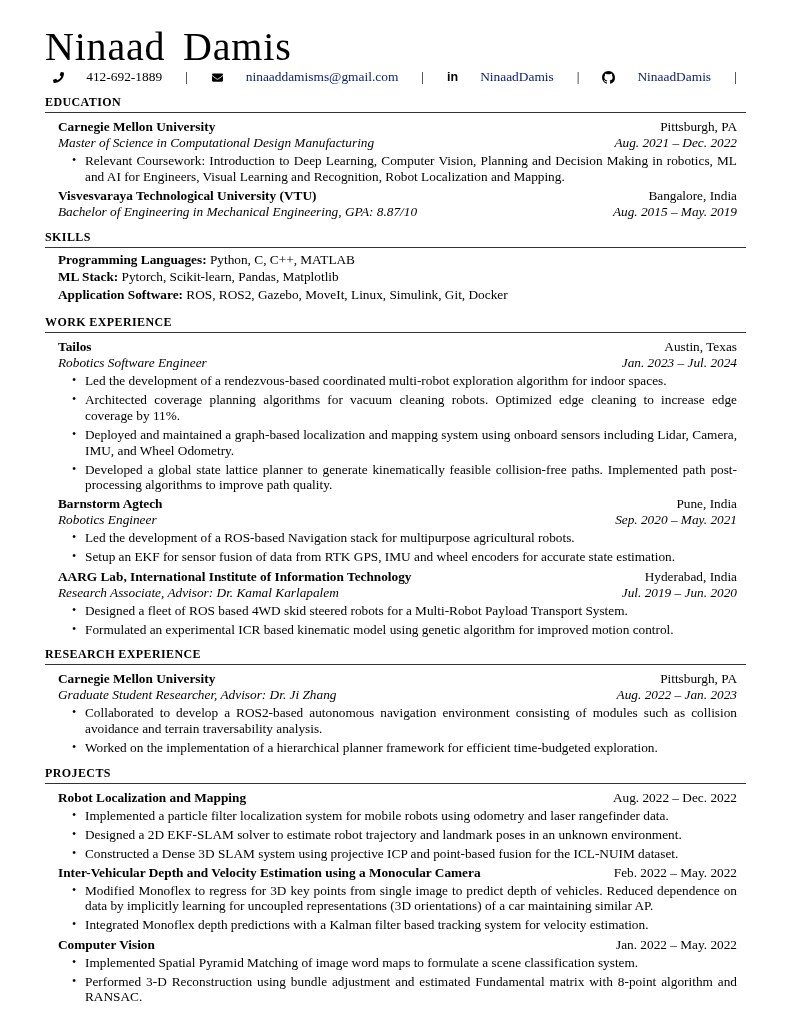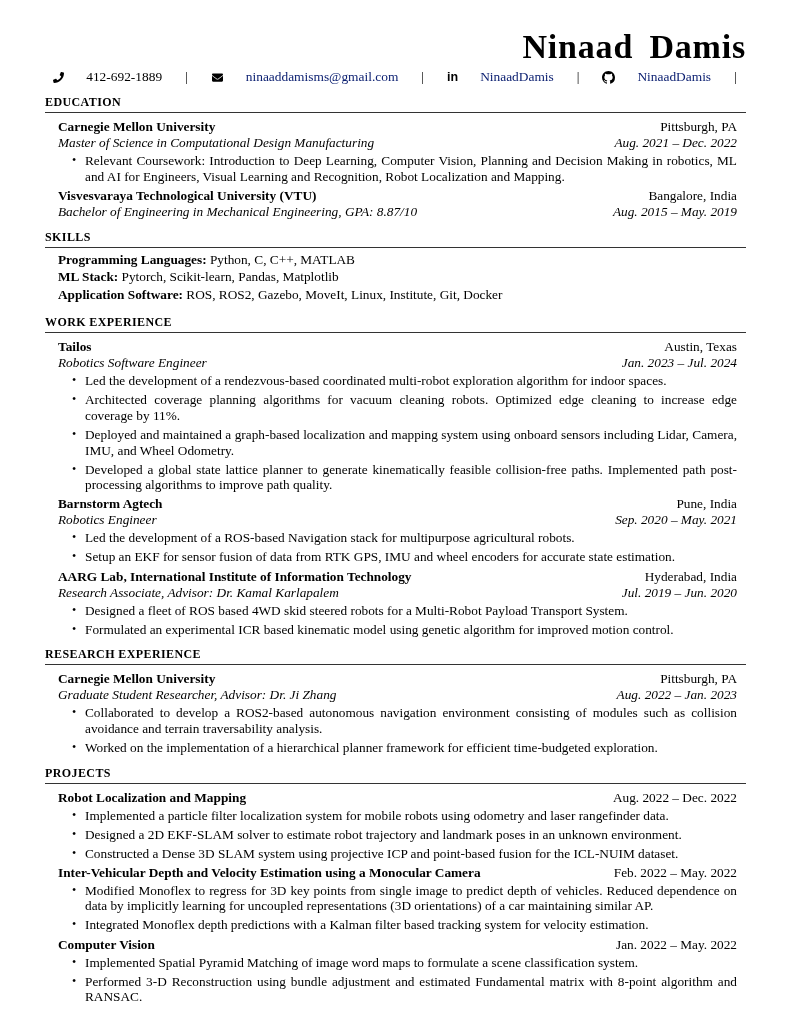--- a/index.html
+++ b/index.html
@@ -8,23 +8,23 @@
     background: #ffffff;
     color: #000;
     font-family: "Liberation Serif", "DejaVu Serif", serif;
     font-size: 13.3px;
     overflow: hidden;
   }
   .page { padding: 30px 45px 0 45px; width: 791px; }
 
   
   .name {
-    text-align: right;
-    font-size: 34px;
-    font-weight: 700;
+    text-align: left;
+    font-size: 40px;
+    font-weight: 400;
     letter-spacing: 0.8px;
     word-spacing: 7px;
     line-height: 34px;
   }
   .contact {
     display: flex;
     justify-content: center;
     align-items: center;
     gap: 22px;
     margin-top: 5px;
@@ -149,21 +149,21 @@
       <div class="skill-line">
         <span class="skill-label">Programming Languages:</span>
         <span>Python, C, C++, MATLAB</span>
       </div>
       <div class="skill-line">
         <span class="skill-label">ML Stack:</span>
         <span>Pytorch, Scikit-learn, Pandas, Matplotlib</span>
       </div>
       <div class="skill-line">
         <span class="skill-label">Application Software:</span>
-        <span>ROS, ROS2, Gazebo, MoveIt, Linux, Institute, Git, Docker</span>
+        <span>ROS, ROS2, Gazebo, MoveIt, Linux, Simulink, Git, Docker</span>
       </div>
     </div>
   </section>
 
   <section>
     <h2 class="section-title">WORK EXPERIENCE</h2>
     <div class="entries">
 
       <div class="entry">
         <div class="row">

